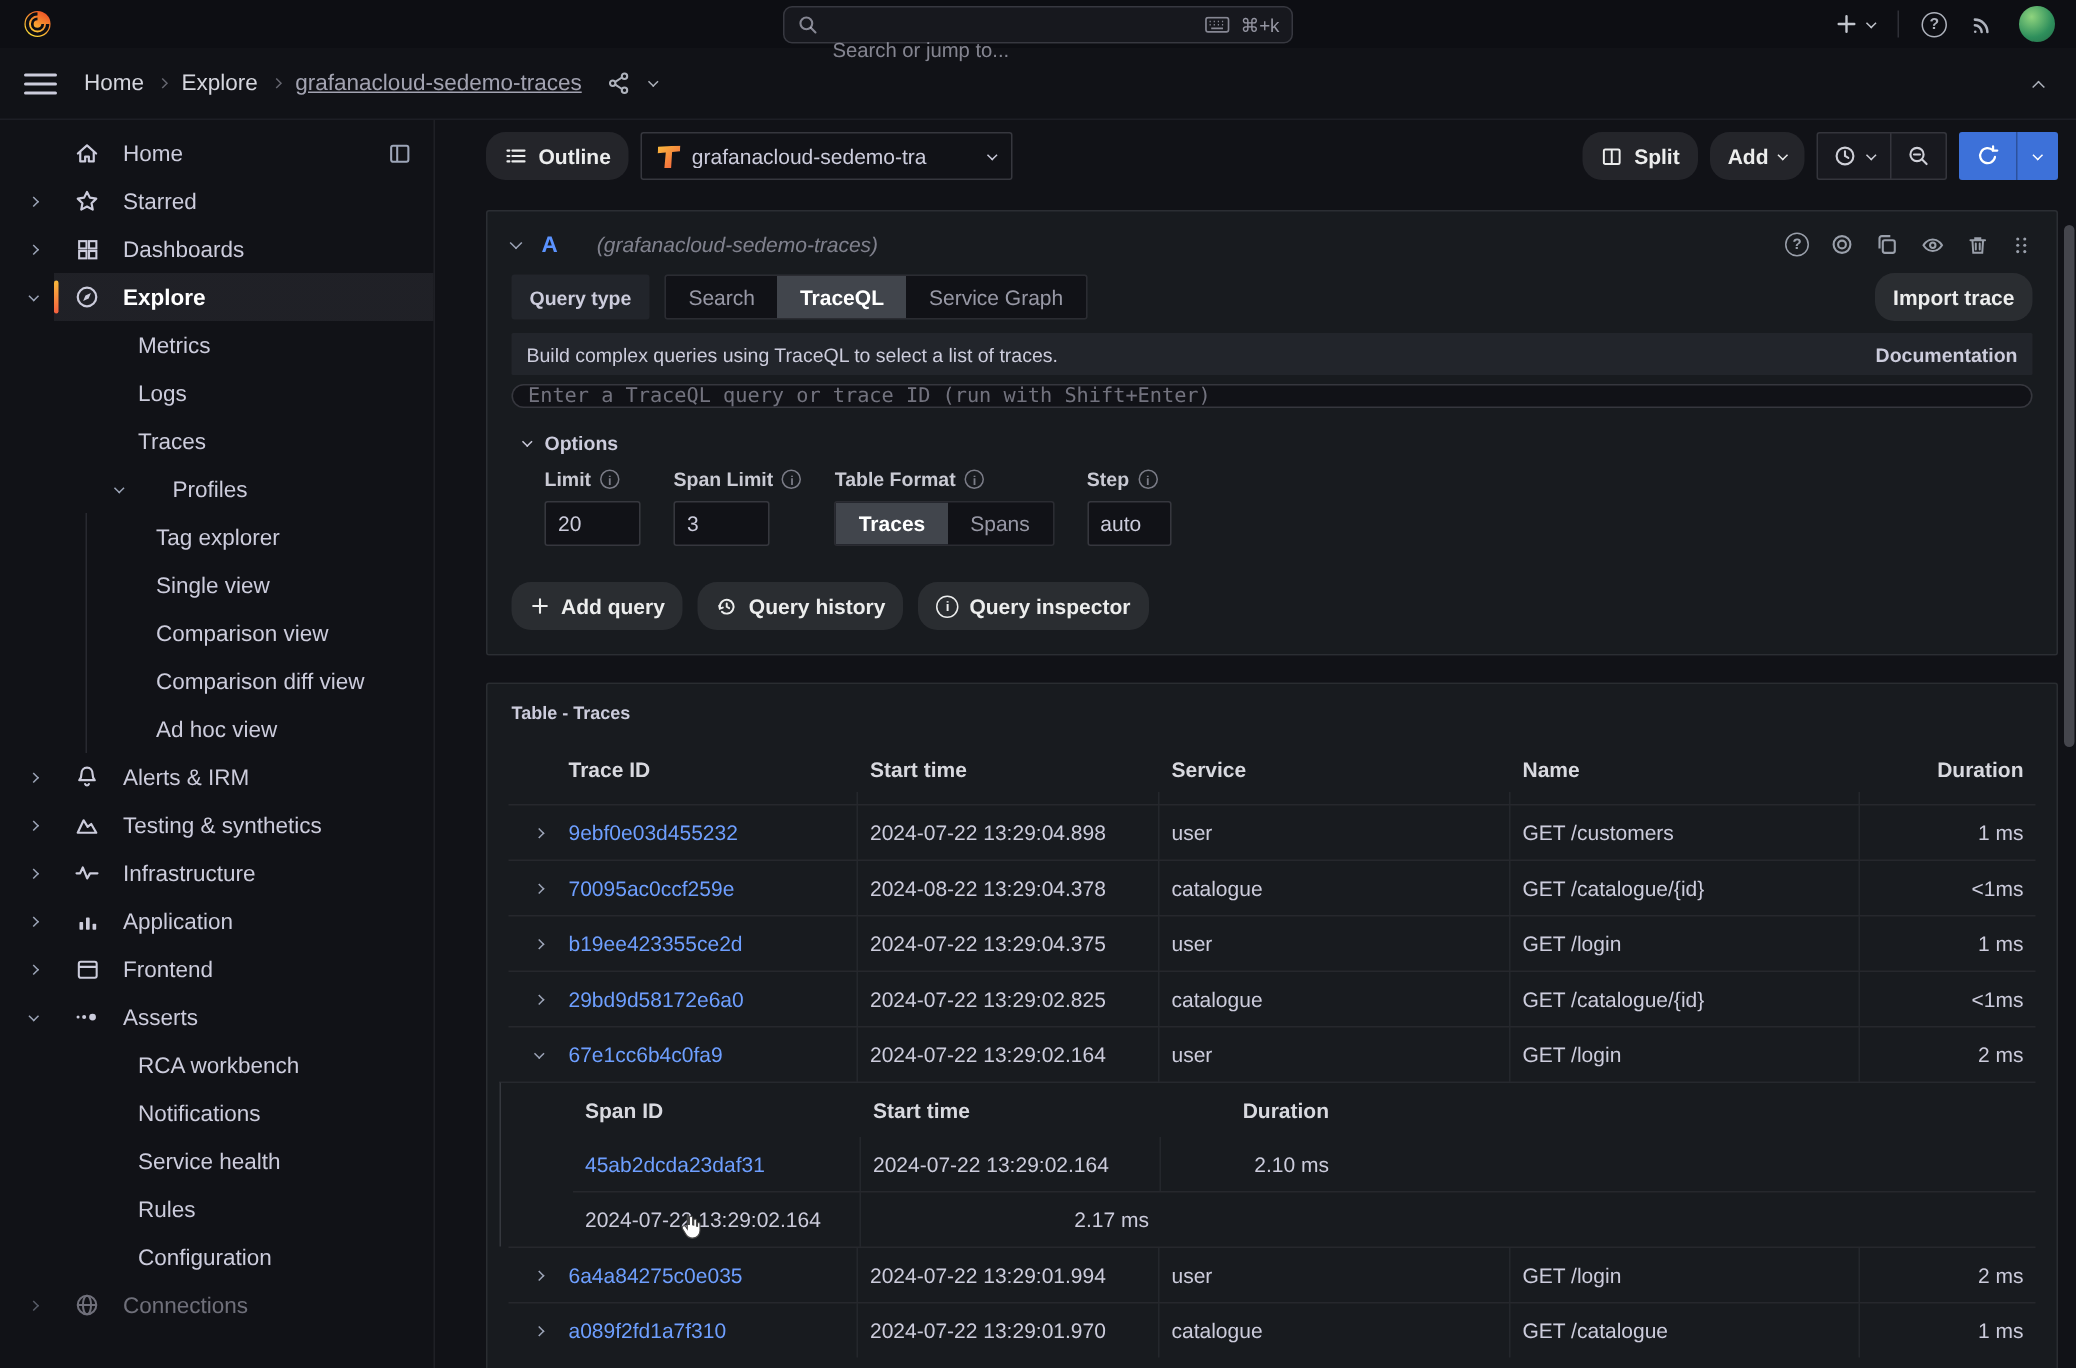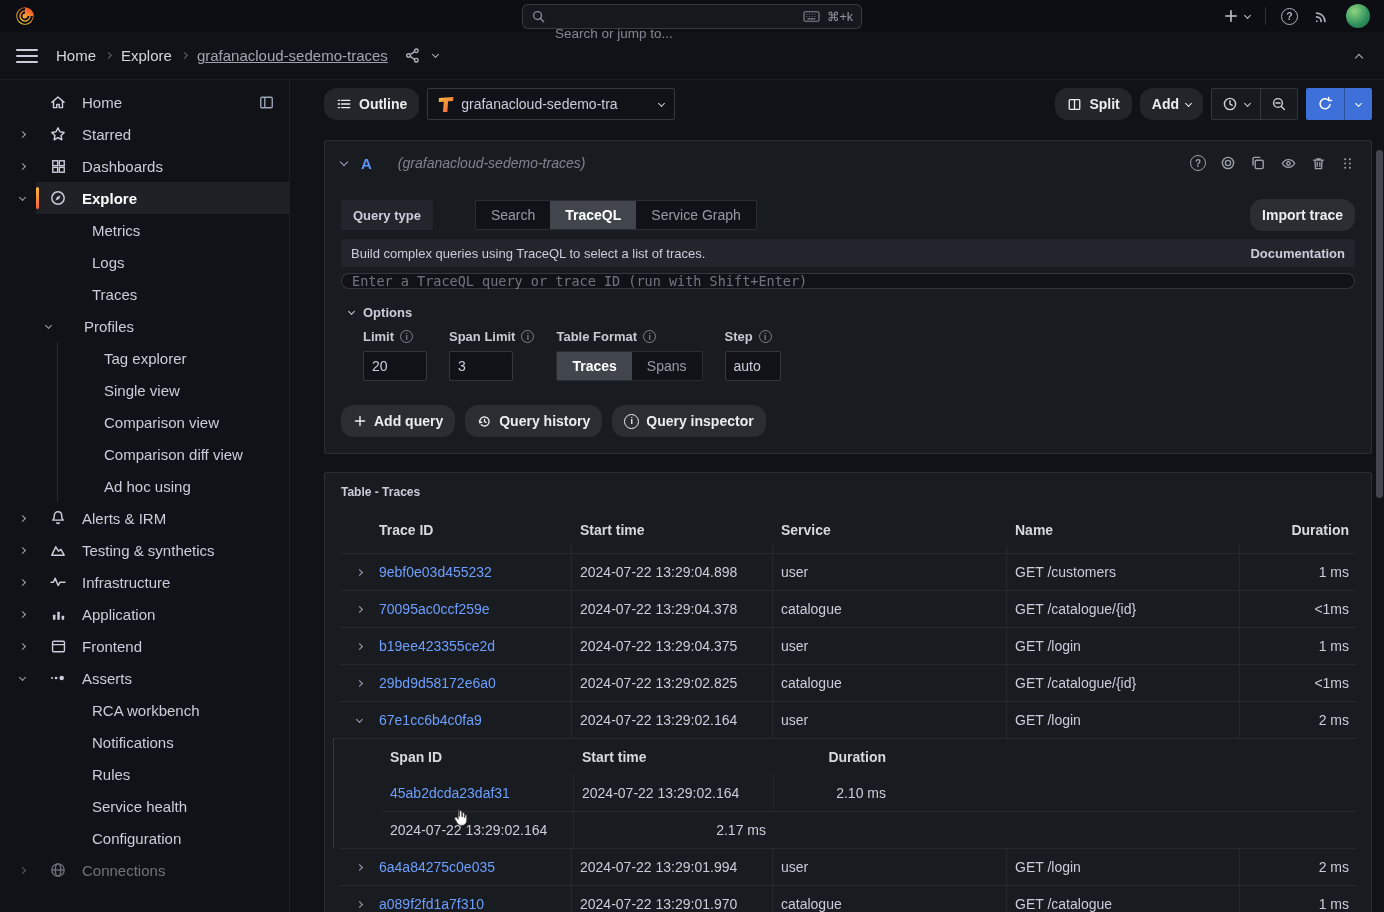--- a/index.html
+++ b/index.html
@@ -52,21 +52,21 @@
   
   .layout { display:flex; height:832px; }
   .sidebar { width:290px; flex:none; border-right:1px solid rgba(204,204,220,0.08);
     padding-top:6px; overflow:hidden; }
   .nav-item { height:32px; display:flex; align-items:center; position:relative;
     font-size:15px; color:#CCCCDC; cursor:pointer; }
   .nav-item .chev-slot { width:24px; margin-left:10px; display:flex; justify-content:center; color:#9DA5B8; }
   .nav-item .icon-slot { width:48px; display:flex; justify-content:center; color:#CCCCDC; }
   .nav-item .nav-label { white-space:nowrap; }
   .nav-item.lvl1 { padding-left:92px; }
-  .nav-item.lvl1.haschev { padding-left:40px; }
+  .nav-item.lvl1.haschev { padding-left:71px; }
   .nav-item.lvl1.haschev .chev-slot { width:44px; margin-left:0; justify-content:flex-start; padding-left:6px; }
   .nav-item.lvl2 { padding-left:104px; }
   .nav-item.lvl2::before { content:''; position:absolute; left:57px; top:0; bottom:0;
     width:1px; background:rgba(204,204,220,0.13); }
   .nav-item.active { background:linear-gradient(to right, transparent 36px, rgba(204,204,220,0.08) 36px); }
   .nav-item.active::after { content:''; position:absolute; left:36px; top:5px; bottom:5px;
     width:3px; border-radius:2px; background:linear-gradient(#F9BA3C,#F55F3E); }
   .nav-item.active .nav-label { font-weight:700; color:#fff; }
   .nav-item.dimmed { opacity:.5; }
   .dock-icon { margin-left:auto; margin-right:14px; color:#9DA5B8; }
@@ -95,21 +95,21 @@
   .btn-blue .seg { display:flex; align-items:center; padding:0 11px; height:100%; cursor:pointer; }
   .btn-blue .gdiv { width:1px; height:100%; background:rgba(0,0,0,0.28); }
 
   
   .query-panel { background:#181b1f; border:1px solid rgba(204,204,220,0.11);
     border-radius:2px; padding:8px 16px 16px; }
   .qp-header { height:28px; display:flex; align-items:center; gap:14px; color:#9DA5B8; }
   .refid { color:#5B93FF; font-weight:700; font-size:15px; }
   .ds-hint { font-style:italic; color:rgba(204,204,220,0.58); font-size:14px; margin-left:12px; }
   .qp-hicons { margin-left:auto; display:flex; align-items:center; gap:14px; color:#9aa0ab; }
-  .qp-tabs { display:flex; align-items:center; margin-top:22px;gap:32px; }
+  .qp-tabs { display:flex; align-items:center; margin-top:5px; }
   .qt-chip { background:#22252b; height:30px; display:flex; align-items:center;
     padding:0 12px; font-size:13px; font-weight:700; border-radius:2px; margin-right:10px; }
   .radio-group { display:flex; height:30px; border:1px solid rgba(204,204,220,0.14);
     border-radius:2px; background:#111217; overflow:hidden; }
   .radio-opt { padding:0 15px; display:flex; align-items:center; font-size:14px;
     color:rgba(204,204,220,0.72); background:transparent; border:none; cursor:pointer;
     font-family:"Liberation Sans",sans-serif; }
   .radio-opt.active { background:#41454c; color:#fff; font-weight:700; }
   .import-btn { margin-left:auto; }
   .qp-info { margin-top:8px; background:#22252b; height:28px; display:flex; align-items:center;
@@ -312,21 +312,21 @@
       <div class="nav-item lvl2">
         <span class="nav-label">Single view</span>
       </div>
       <div class="nav-item lvl2">
         <span class="nav-label">Comparison view</span>
       </div>
       <div class="nav-item lvl2">
         <span class="nav-label">Comparison diff view</span>
       </div>
       <div class="nav-item lvl2">
-        <span class="nav-label">Ad hoc using</span>
+        <span class="nav-label">Ad hoc view</span>
       </div>
       <div class="nav-item lvl0">
         <span class="chev-slot">
           <i class="chev sm right"></i>
         </span>
         <span class="icon-slot">
           <svg class="svgi" viewBox="0 0 16 16" width="18" height="18" fill="none" stroke="currentColor" stroke-width="1.3" stroke-linecap="round" stroke-linejoin="round">
             <path d="M8 2.5c2 0 3.3 1.6 3.3 3.7 0 2.5.8 3.2 1.3 3.7H3.4c.5-.5 1.3-1.2 1.3-3.7C4.7 4.1 6 2.5 8 2.5z"></path>
             <path d="M6.9 12.2a1.2 1.2 0 0 0 2.2 0"></path>
           </svg>
@@ -393,24 +393,24 @@
         </span>
         <span class="nav-label">Asserts</span>
       </div>
       <div class="nav-item lvl1">
         <span class="nav-label">RCA workbench</span>
       </div>
       <div class="nav-item lvl1">
         <span class="nav-label">Notifications</span>
       </div>
       <div class="nav-item lvl1">
+        <span class="nav-label">Service health</span>
+      </div>
+      <div class="nav-item lvl1">
         <span class="nav-label">Rules</span>
-      </div>
-      <div class="nav-item lvl1">
-        <span class="nav-label">Service health</span>
       </div>
       <div class="nav-item lvl1">
         <span class="nav-label">Configuration</span>
       </div>
       <div class="nav-item lvl0 dimmed">
         <span class="chev-slot">
           <i class="chev sm right"></i>
         </span>
         <span class="icon-slot">
           <svg class="svgi" viewBox="0 0 16 16" width="18" height="18" fill="none" stroke="currentColor" stroke-width="1.2">
@@ -626,21 +626,21 @@
               <div class="tcell">GET /customers</div>
               <div class="tcell">1 ms</div>
             </div>
             <div class="trow">
               <div class="tcell c1">
                 <span class="expander">
                   <i class="chev sm right"></i>
                 </span>
                 <a class="tlink">70095ac0ccf259e</a>
               </div>
-              <div class="tcell">2024-07-22 13:29:04.378</div>
+              <div class="tcell">2024-08-22 13:29:04.378</div>
               <div class="tcell">catalogue</div>
               <div class="tcell">GET /catalogue/{id}</div>
               <div class="tcell">&lt;1ms</div>
             </div>
             <div class="trow">
               <div class="tcell c1">
                 <span class="expander">
                   <i class="chev sm right"></i>
                 </span>
                 <a class="tlink">b19ee423355ce2d</a>

